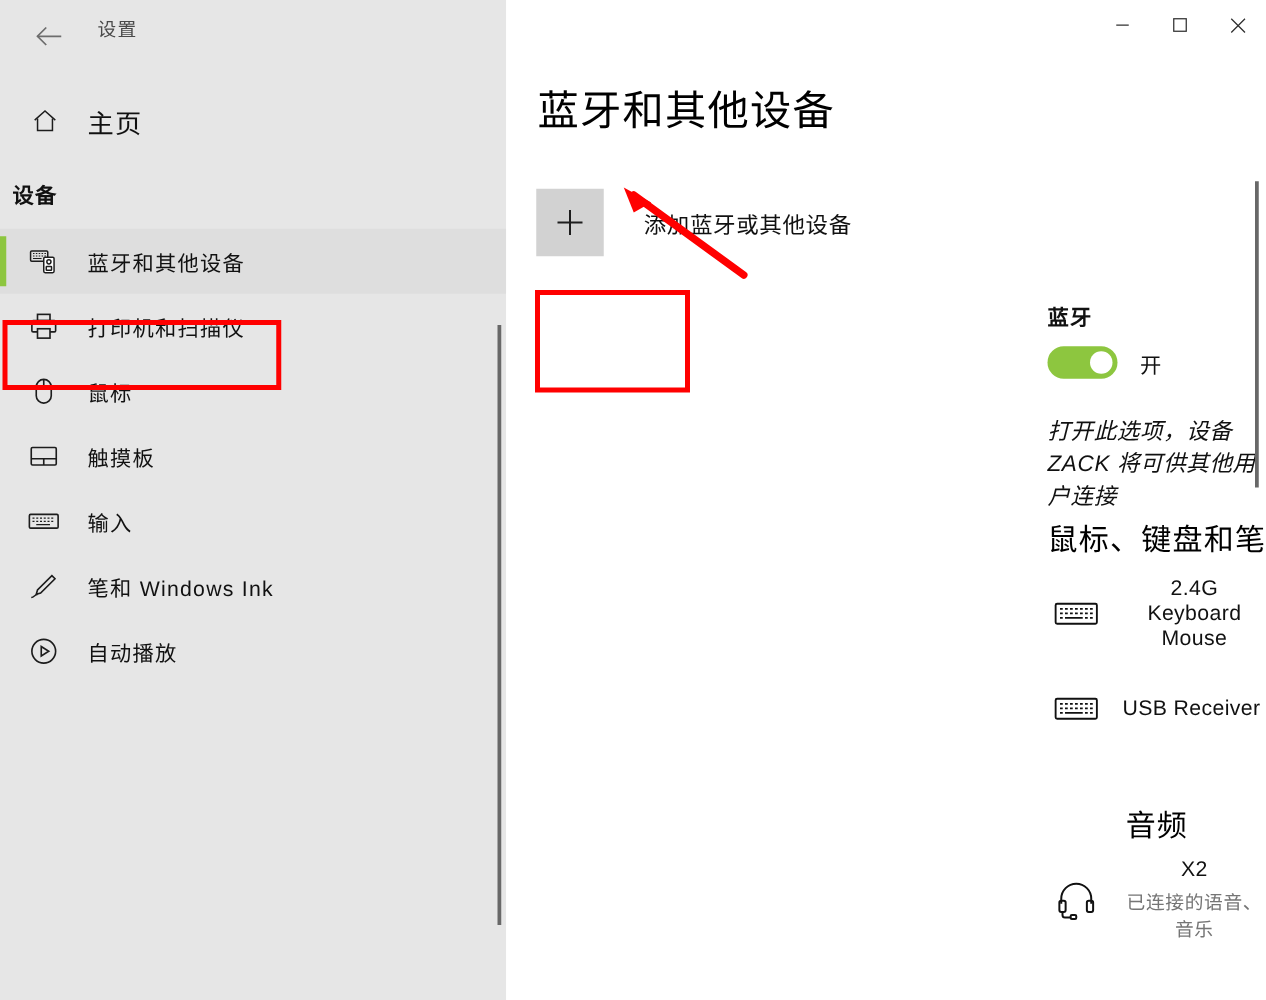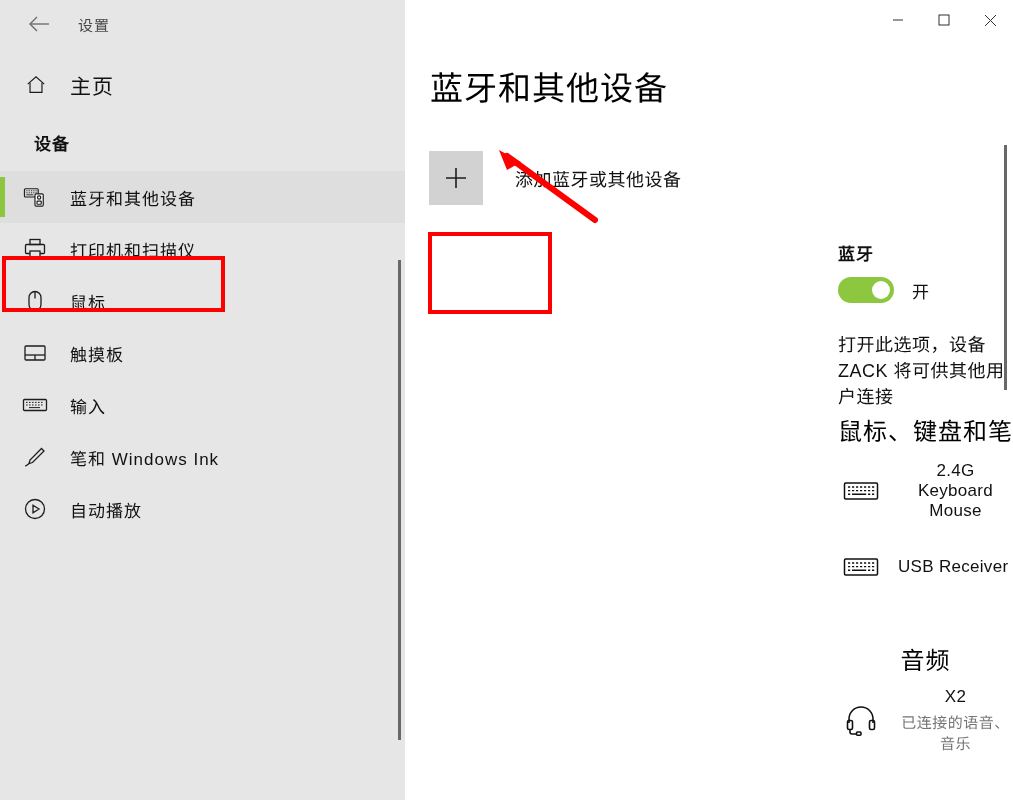--- a/index.html
+++ b/index.html
@@ -29,23 +29,23 @@
     width: 405px;
     height: 800px;
     background: #e6e6e6;
     flex: 0 0 405px;
     box-sizing: border-box;
     overflow: hidden;
   }
   .titlebar {
     height: 48px;
     display: flex;
-    align-items: center;
     padding-left: 18px;
     box-sizing: border-box;
+    margin-top: 12px;
   }
   .back-btn {
     width: 42px;
     height: 34px;
     display: flex;
     align-items: center;
     justify-content: center;
     color: #6d6d6d;
   }
   .back-btn svg { display: block; }
@@ -105,21 +105,21 @@
     align-items: center;
     justify-content: center;
     color: #4a4a4a;
     flex: 0 0 22px;
   }
 
   .section-head {
     font-size: 17px;
     font-weight: bold;
     color: #111111;
-    padding: 30px 0 0 34px;
+    padding: 30px 0 0 10px;
     letter-spacing: 1px;
   }
 
   .nav-list {
     margin-top: 16px;
   }
   .nav-item {
     position: relative;
     height: 52px;
     display: flex;
@@ -264,20 +264,21 @@
     color: #111111;
   }
 
   .bt-desc {
     position: absolute;
     left: 433px;
     top: 330px;
     font-size: 18px;
     color: #111111;
     letter-spacing: 0.5px;
+    font-style: italic;
   }
 
   .group-head {
     font-size: 24px;
     color: #000000;
     letter-spacing: 1px;
     text-align: center;
   }
   .group-mouse { position: absolute; left: 433px; top: 412px; }
   .group-audio { position: absolute; left: 433px; top: 641px; }

